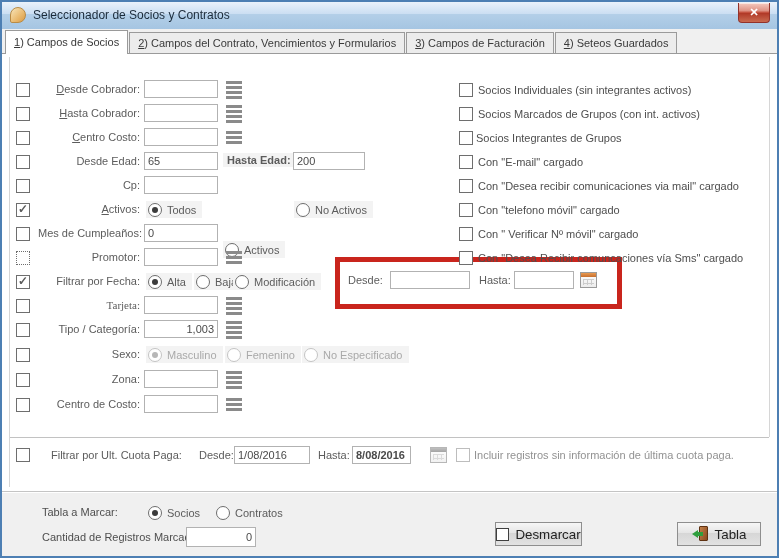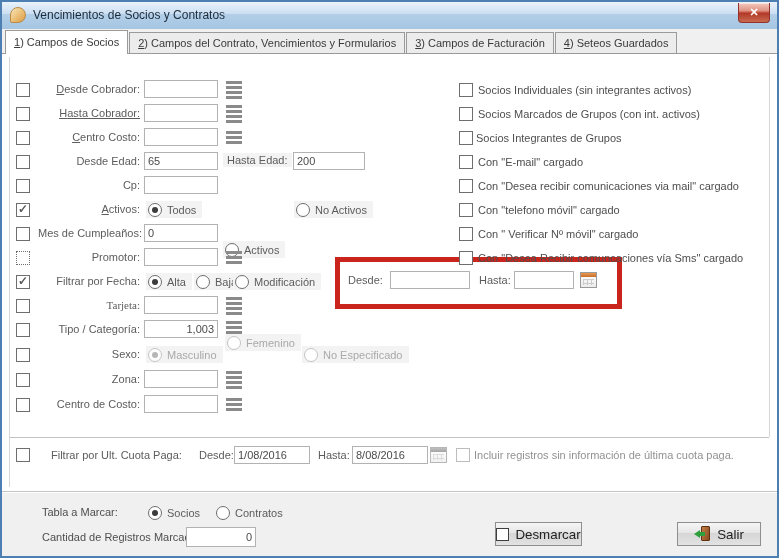--- a/index.html
+++ b/index.html
@@ -84,21 +84,21 @@
     border-right:6px solid #2f9e3d;border-top:4px solid transparent;border-bottom:4px solid transparent;}
   .door-icon .arrow-shaft{position:absolute;left:6px;top:6px;width:5px;height:4px;background:#2f9e3d;}
 </style>
 </head>
 <body>
 
 <div class="window">
 
   <div class="titlebar">
     <span class="app-icon"></span>
-    <span class="title-text">Vencimientos de Socios y Contratos</span>
+    <span class="title-text">Seleccionador de Socios y Contratos</span>
     <span class="close-btn">✕</span>
   </div>
 
   <div class="tabstrip">
     <div class="tab active"><span class="u">1</span><span>) Campos de Socios</span></div>
     <div class="tab"><span class="u">2</span><span>) Campos del Contrato, Vencimientos y Formularios</span></div>
     <div class="tab"><span class="u">3</span><span>) Campos de Facturación</span></div>
     <div class="tab"><span class="u">4</span><span>) Seteos Guardados</span></div>
   </div>
 
@@ -106,33 +106,33 @@
   <div class="etch-v" style="left:7px;top:55px;height:430px;"></div>
   <div class="etch-v" style="left:767px;top:55px;height:380px;"></div>
   <div class="etch-h" style="left:8px;top:435px;width:759px;"></div>
 
   <span class="cb" style="left:14px;top:81px;"></span>
   <label class="flabel" style="left:36px;top:79px;"><span class="u">D</span><span>esde Cobrador:</span></label>
   <input class="tin" style="left: 142px; top: 78px;" value="">
   <span class="menu4" style="left:224px;top:79px;"></span>
 
   <span class="cb" style="left:14px;top:105px;"></span>
-  <label class="flabel" style="left:36px;top:103px;text-decoration:underline;"><span class="u">H</span><span>asta Cobrador:</span></label>
+  <label class="flabel" style="left:36px;top:103px;"><span class="u">H</span><span>asta Cobrador:</span></label>
   <input class="tin" style="left: 142px; top: 102px;" value="">
   <span class="menu4" style="left:224px;top:103px;"></span>
 
   <span class="cb" style="left:14px;top:129px;"></span>
   <label class="flabel" style="left:36px;top:127px;"><span class="u">C</span><span>entro Costo:</span></label>
   <input class="tin" style="left: 142px; top: 126px;" value="">
   <span class="menu3" style="left:224px;top:129px;"></span>
 
   <span class="cb" style="left:14px;top:153px;"></span>
   <label class="flabel" style="left:36px;top:151px;">Desde Edad:</label>
   <input class="tin" style="left: 142px; top: 150px;" value="65">
-  <label class="glab" style="left:221px;top:151px;">Hasta Edad:</label>
+  <label class="glab" style="left:221px;top:151px;font-weight:bold;">Hasta Edad:</label>
   <input class="tin" style="left: 291px; top: 150px; width: 72px;" value="200">
 
   <span class="cb" style="left:14px;top:177px;"></span>
   <label class="flabel" style="left:36px;top:175px;">Cp:</label>
   <input class="tin" style="left: 142px; top: 174px;" value="">
 
   <span class="cb checked" style="left:14px;top:201px;"></span>
   <label class="flabel" style="left:36px;top:199px;"><span class="u">A</span><span>ctivos:</span></label>
   <span class="ropt" style="left:144px;top:199px;">
       <span class="radio sel"></span>
@@ -188,21 +188,21 @@
   <label class="flabel" style="left:36px;top:319px;">Tipo / Categoría:</label>
   <input class="tin tr" style="left: 142px; top: 318px;" value="1,003">
   <span class="menu4" style="left:224px;top:319px;"></span>
 
   <span class="cb" style="left:14px;top:346px;"></span>
   <label class="flabel" style="left:36px;top:344px;">Sexo:</label>
   <span class="ropt disabled" style="left:144px;top:344px;">
       <span class="radio sel"></span>
       <span>Masculino</span>
     </span>
-  <span class="ropt disabled" style="left:223px;top:332px;">
+  <span class="ropt disabled" style="left:223px;top:344px;">
       <span class="radio"></span>
       <span>Femenino</span>
     </span>
   <span class="ropt disabled" style="left:300px;top:344px;">
       <span class="radio"></span>
       <span>No Especificado</span>
     </span>
 
   <span class="cb" style="left:14px;top:371px;"></span>
   <label class="flabel" style="left:36px;top:369px;">Zona:</label>
@@ -236,21 +236,21 @@
   <label class="plain-lab" style="left:476px;top:226px;color:#4e4e4e;">Con " Verificar Nº móvil" cargado</label>
 
   <span class="cb" style="left:457px;top:249px;"></span>
   <label class="plain-lab" style="left:476px;top:250px;color:#4e4e4e;">Con "Desea Recibir comuncaciones vía Sms" cargado</label>
 
   <span class="cb" style="left:14px;top:446px;"></span>
   <label class="plain-lab" style="left:49px;top:447px;">Filtrar por Ult. Cuota Paga:</label>
   <label class="plain-lab" style="left:197px;top:447px;">Desde:</label>
   <input class="tin" style="left: 232px; top: 444px; width: 76px;" value="1/08/2016">
   <label class="plain-lab" style="left:316px;top:447px;">Hasta:</label>
-  <input class="tin" style="left: 350px; top: 444px; width: 76px;" value="8/08/2016">
+  <input class="tin" style="left: 350px; top: 444px; width: 59px; font-weight: bold;" value="8/08/2016">
   <span class="cal gray" style="left:428px;top:445px;"></span>
   <span class="cb disabled" style="left:454px;top:446px;"></span>
   <label class="dim-lab" style="left:472px;top:447px;">Incluir registros sin información de última cuota paga.</label>
 
   <div class="footer">
     <label class="plain-lab" style="left:40px;top:14px;color:#4e4e4e;">Tabla a Marcar:</label>
     <span class="ropt nobg" style="left:144px;top:12px;">
         <span class="radio sel"></span>
         <span>Socios</span>
       </span>
@@ -264,17 +264,17 @@
     <button class="btn" style="left:493px;top:30px;width:87px;">
       <span class="bicon-cb"></span>
       <span>Desmarcar</span>
     </button>
     <button class="btn" style="left:675px;top:30px;width:84px;">
       <span class="door-icon">
           <span class="door"></span>
           <span class="arrow-head"></span>
           <span class="arrow-shaft"></span>
         </span>
-      <span>Salir</span>
+      <span>Tabla</span>
     </button>
   </div>
 
 </div>
 
 </body></html>

